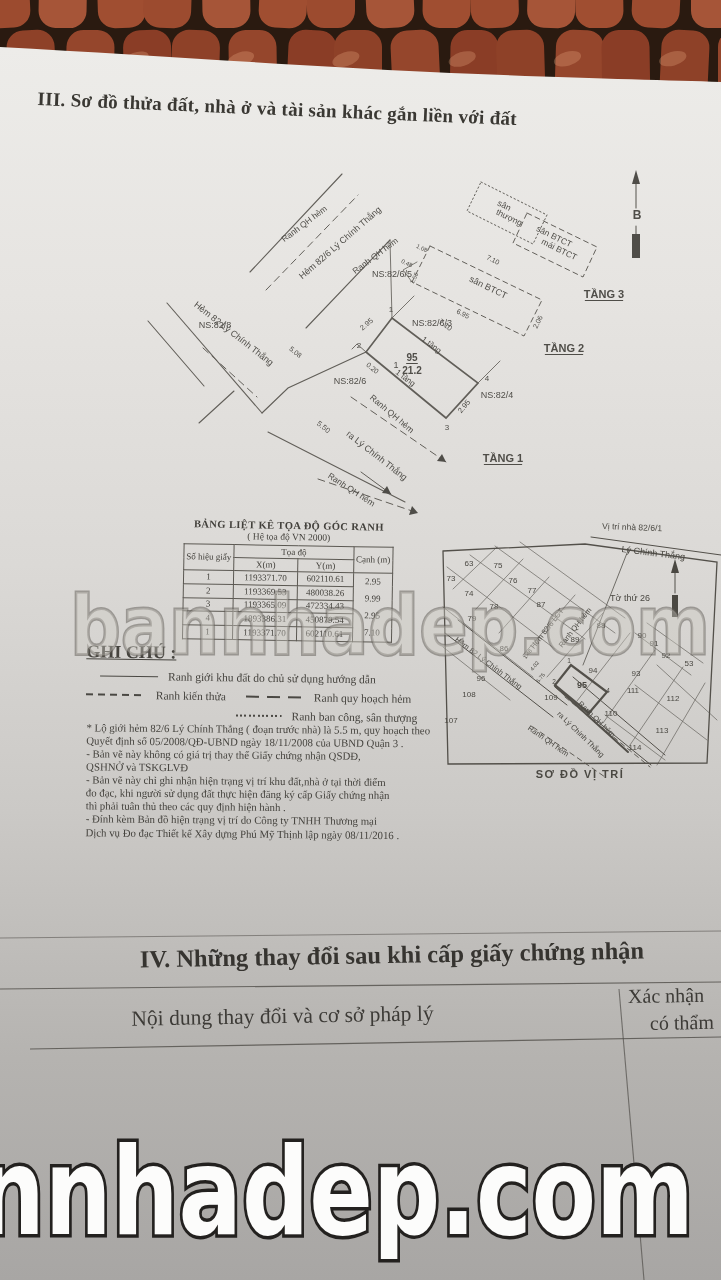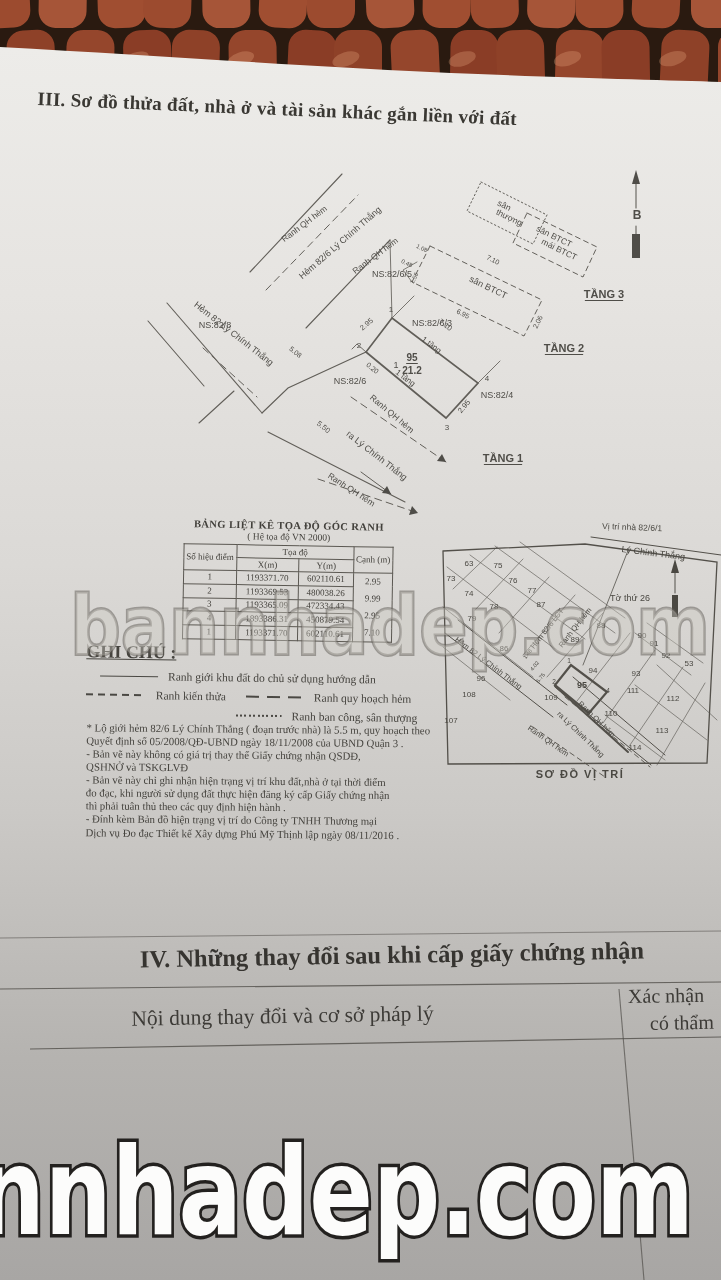--- a/index.html
+++ b/index.html
@@ -211,21 +211,21 @@
         <line x1="483.86" x2="522.14" y1="324.5" y2="324.5" stroke="#4f4d48" stroke-width="1"></line>
       </g>
   </svg>
 
   <div id="coord-block" class="abs">
     <div id="coord-title">BẢNG LIỆT KÊ TỌA ĐỘ GÓC RANH</div>
     <div id="coord-sub">( Hệ tọa độ VN 2000)</div>
     <table id="coord-table">
       <thead>
         <tr>
-          <th class="col-point" rowspan="2">Số hiệu điểm</th>
+          <th class="col-point" rowspan="2">Số hiệu giấy</th>
           <th colspan="2">Tọa độ</th>
           <th class="col-edge" rowspan="2">Cạnh (m)</th>
         </tr>
         <tr>
           <th class="col-x">X(m)</th>
           <th class="col-y">Y(m)</th>
         </tr>
       </thead>
       <tbody id="coord-tbody">
           <tr>

